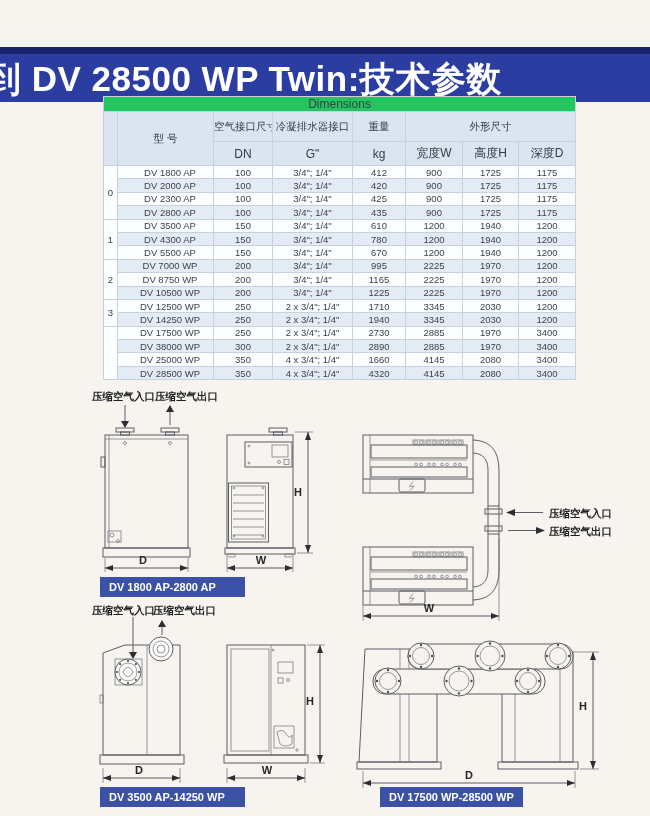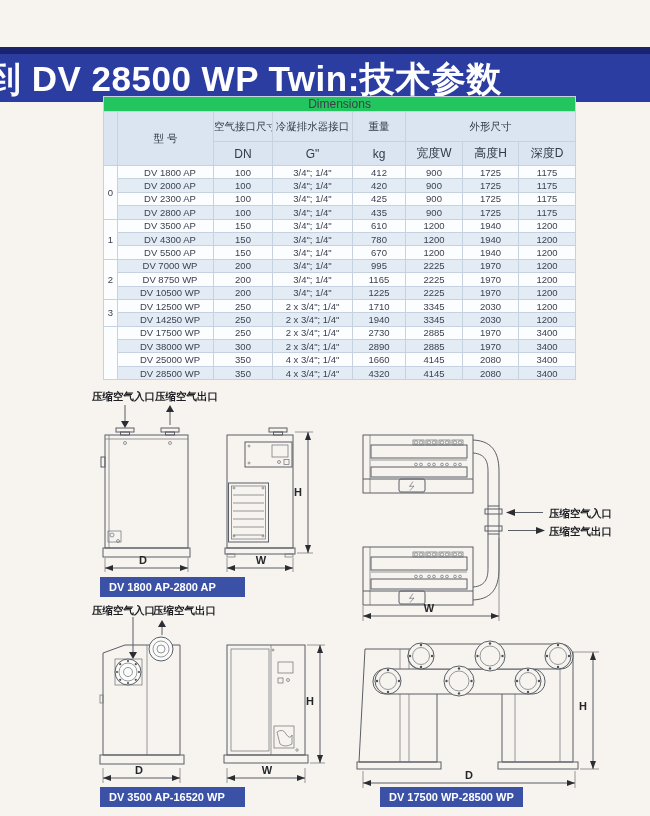--- a/index.html
+++ b/index.html
@@ -526,16 +526,16 @@
       <line class="lineart-thin" x1="8" y1="131" x2="8" y2="148"></line>
         <line class="lineart-thin" x1="220" y1="131" x2="220" y2="148"></line>
       <line class="lineart" x1="8" y1="143" x2="220" y2="143"></line>
       <polygon class="arrowhead" points="8,143 16,140 16,146"></polygon>
         <polygon class="arrowhead" points="220,143 212,140 212,146"></polygon>
       <text class="dim-label" x="114" y="139" text-anchor="middle">D</text>
     </g>
   </svg>
 
   <div id="bar-small" class="caption-bar">DV 1800 AP-2800 AP</div>
-  <div id="bar-medium" class="caption-bar">DV 3500 AP-16520 WP</div>
+  <div id="bar-medium" class="caption-bar">DV 3500 AP-14250 WP</div>
   <div id="bar-large" class="caption-bar">DV 17500 WP-28500 WP</div>
 
 </div>
 
 </body></html>

